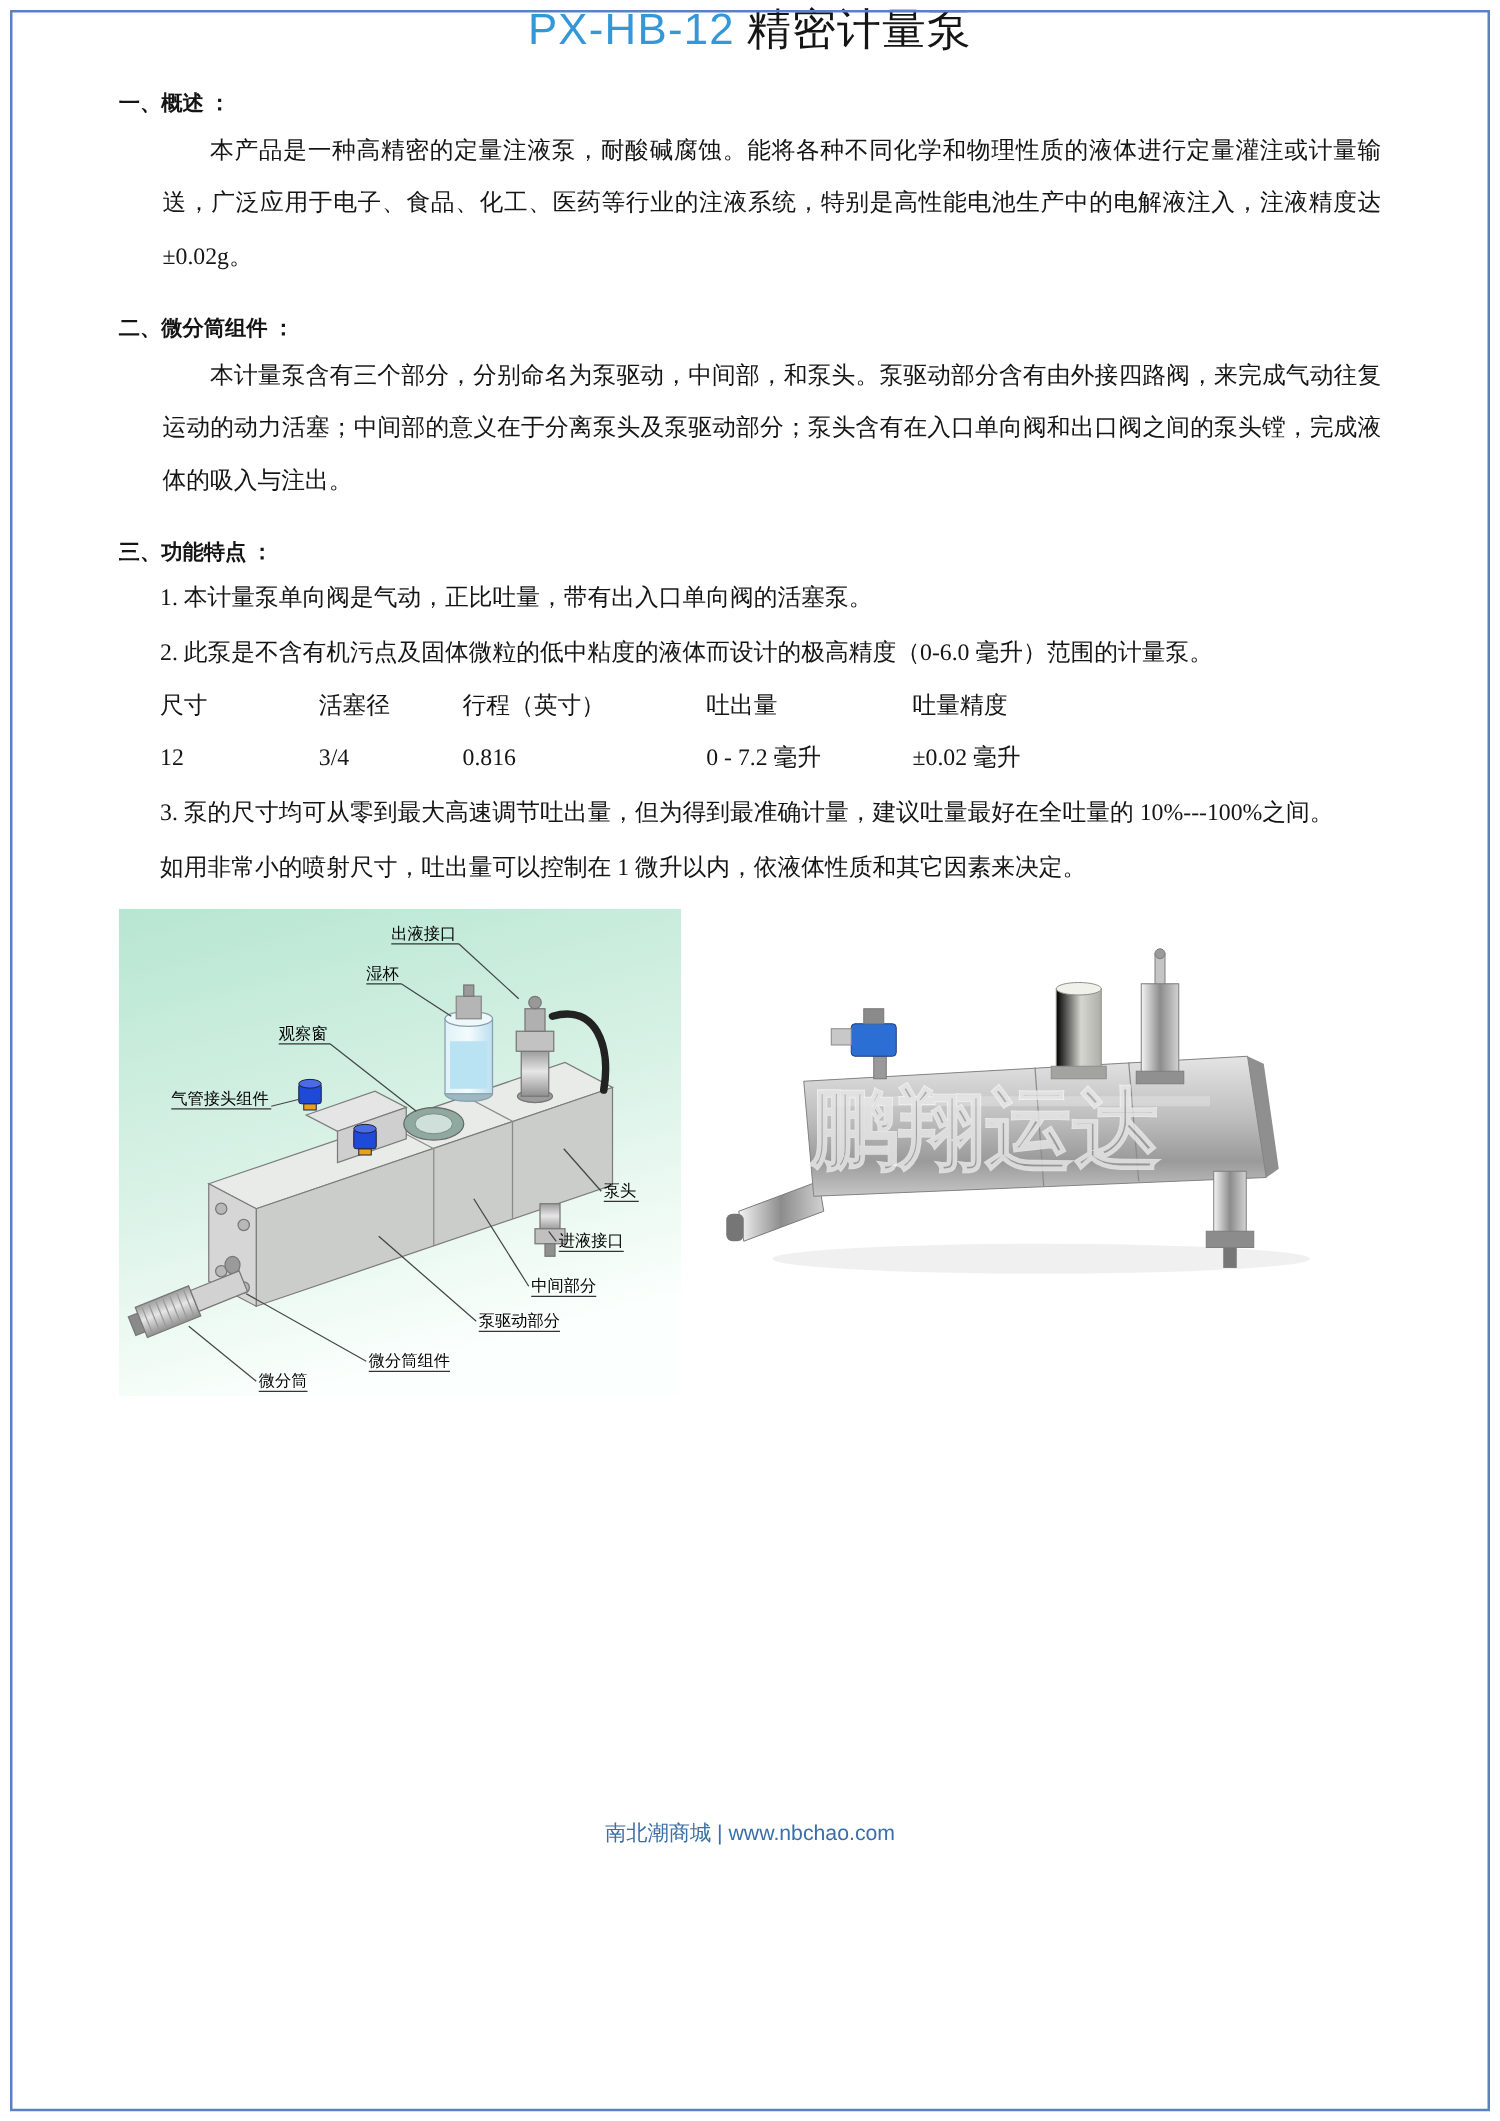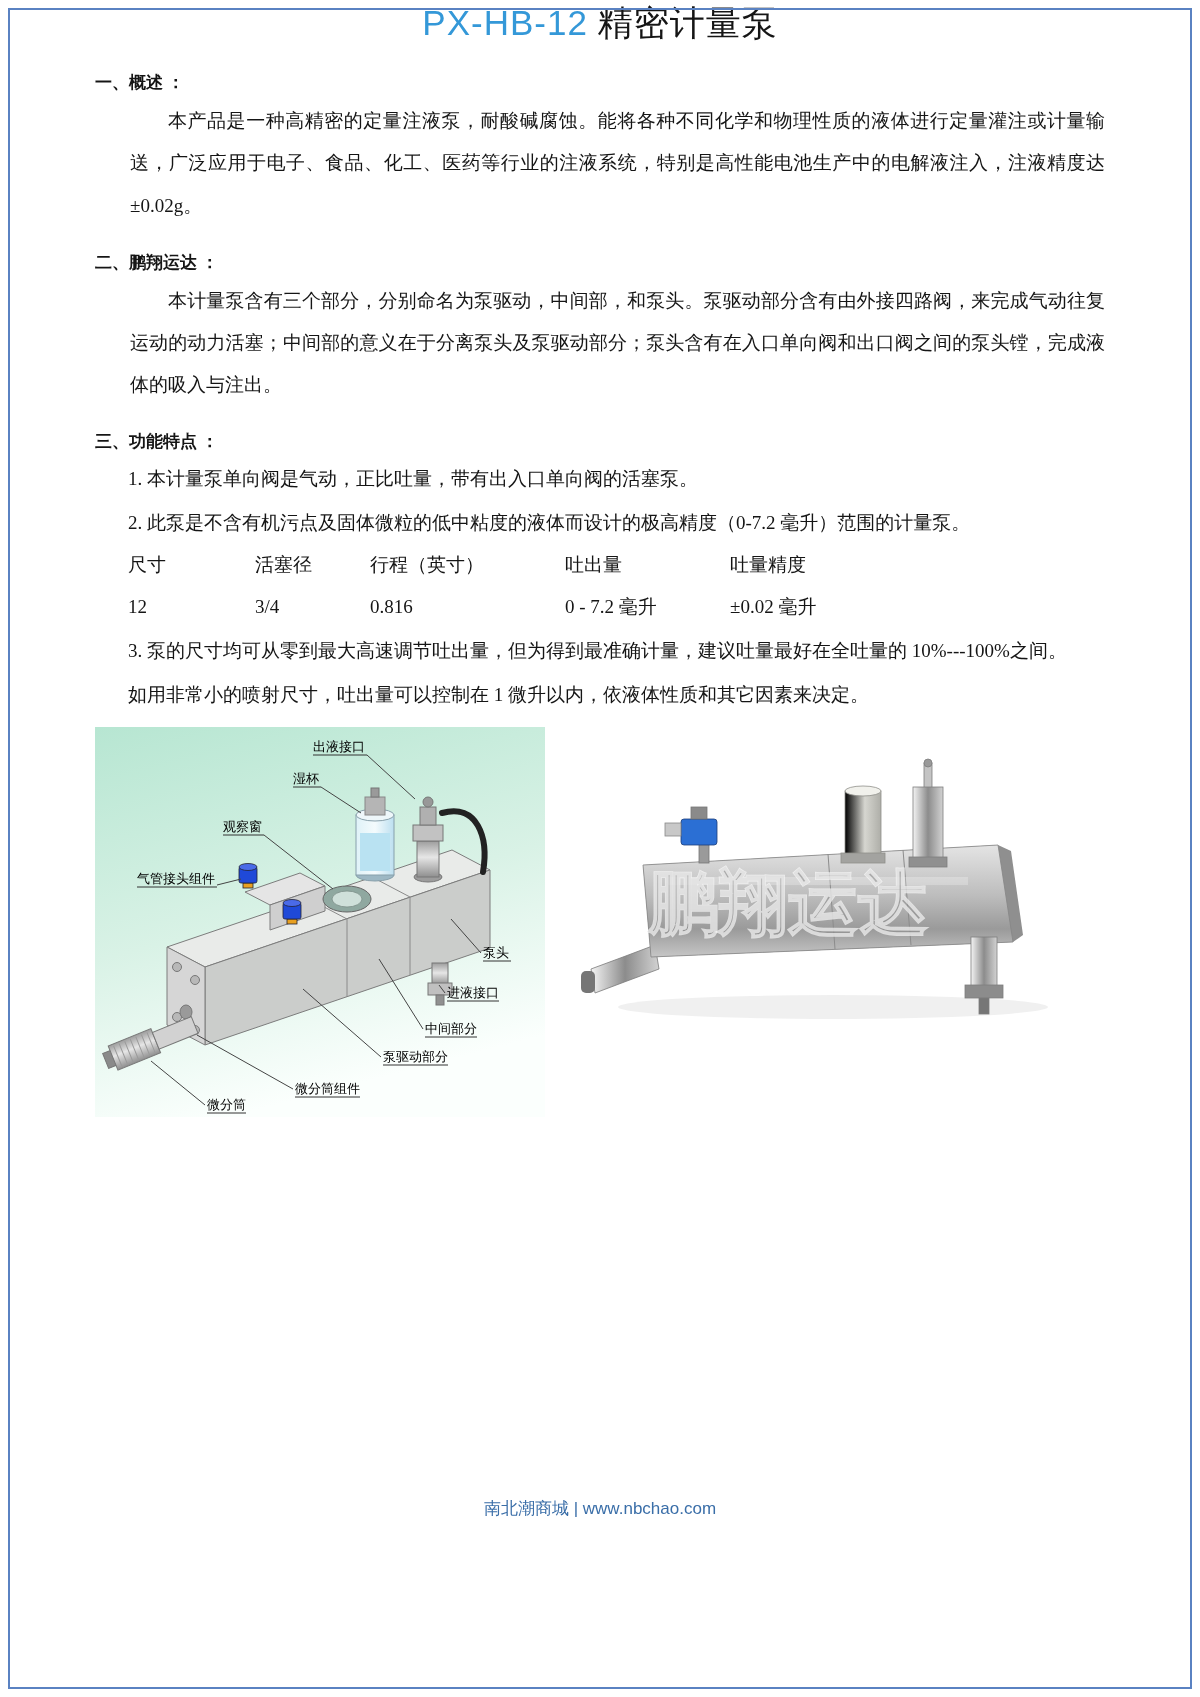--- a/index.html
+++ b/index.html
@@ -33,47 +33,47 @@
   .spec-row { display:flex; }
   .spec-row > div { flex:0 0 auto; }
   .c0 { width:127px; } .c1 { width:115px; } .c2 { width:195px; } .c3 { width:165px; } .c4 { width:auto; }
   .figures { display:flex; gap:28px; margin-top:10px; align-items:flex-start; }
   .diagram-box { width:450px; height:390px; }
   .photo-box { width:520px; height:300px; margin-top:30px; }
   svg text.dlabel { font-size:13px; fill:#000; font-family:"Liberation Serif","DejaVu Serif",serif; }
   svg line.dunder { stroke:#333; stroke-width:1; }
   svg line.dlead { stroke:#444; stroke-width:1; }
   .footer {
-    position:absolute; top:1497px; left:0; width:100%;
+    position:absolute; top:1455px; left:0; width:100%;
     text-align:center; font-size:17px; color:#3a6ea8;
     font-family:"Liberation Sans","DejaVu Sans",sans-serif;
   }
   .footer a { color:#3a6ea8; text-decoration:none; }
 </style>
 </head>
 <body>
 
 <div class="page">
   <div class="border-frame"></div>
 
   <h1 class="title">
     <span class="model">PX-HB-12</span><span> 精密计量泵</span>
   </h1>
 
   <div class="content">
 
     <h2 class="sec">一、概述 ：</h2>
     <p class="bodytxt">本产品是一种高精密的定量注液泵，耐酸碱腐蚀。能将各种不同化学和物理性质的液体进行定量灌注或计量输送，广泛应用于电子、食品、化工、医药等行业的注液系统，特别是高性能电池生产中的电解液注入，注液精度达±0.02g。</p>
 
-    <h2 class="sec">二、鹏翔运达 ：</h2>
+    <h2 class="sec">二、微分筒组件 ：</h2>
     <p class="bodytxt">本计量泵含有三个部分，分别命名为泵驱动，中间部，和泵头。泵驱动部分含有由外接四路阀，来完成气动往复运动的动力活塞；中间部的意义在于分离泵头及泵驱动部分；泵头含有在入口单向阀和出口阀之间的泵头镗，完成液体的吸入与注出。</p>
 
     <h2 class="sec">三、功能特点 ：</h2>
     <p class="item">1. 本计量泵单向阀是气动，正比吐量，带有出入口单向阀的活塞泵。</p>
-    <p class="item">2. 此泵是不含有机污点及固体微粒的低中粘度的液体而设计的极高精度（0-7.2 毫升）范围的计量泵。</p>
+    <p class="item">2. 此泵是不含有机污点及固体微粒的低中粘度的液体而设计的极高精度（0-6.0 毫升）范围的计量泵。</p>
 
     <div class="spec-table">
       <div class="spec-row">
         <div class="c0">尺寸</div>
         <div class="c1">活塞径</div>
         <div class="c2">行程（英寸）</div>
         <div class="c3">吐出量</div>
         <div class="c4">吐量精度</div>
       </div>
       <div class="spec-row">

